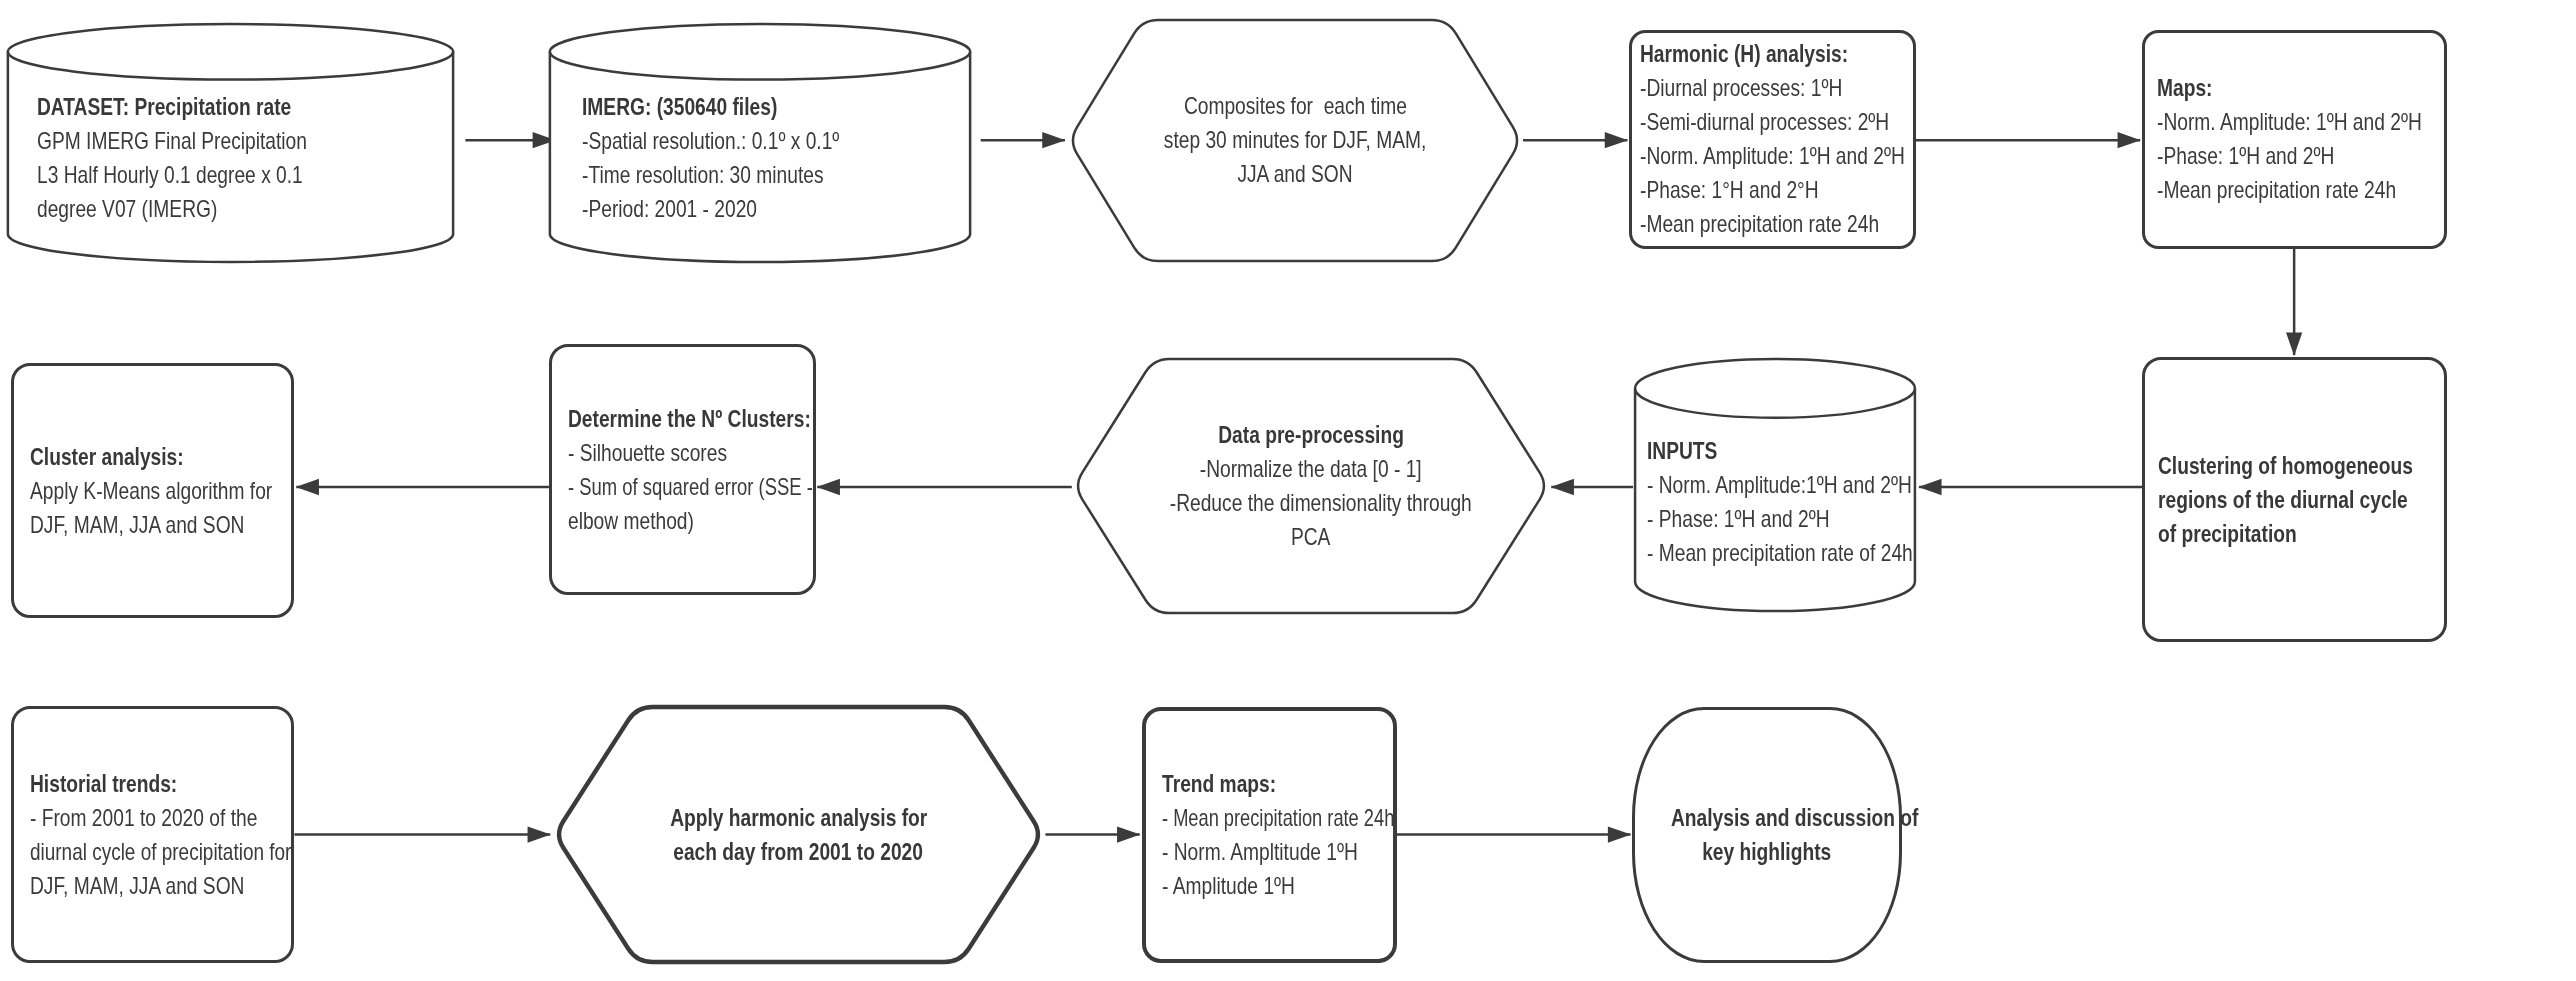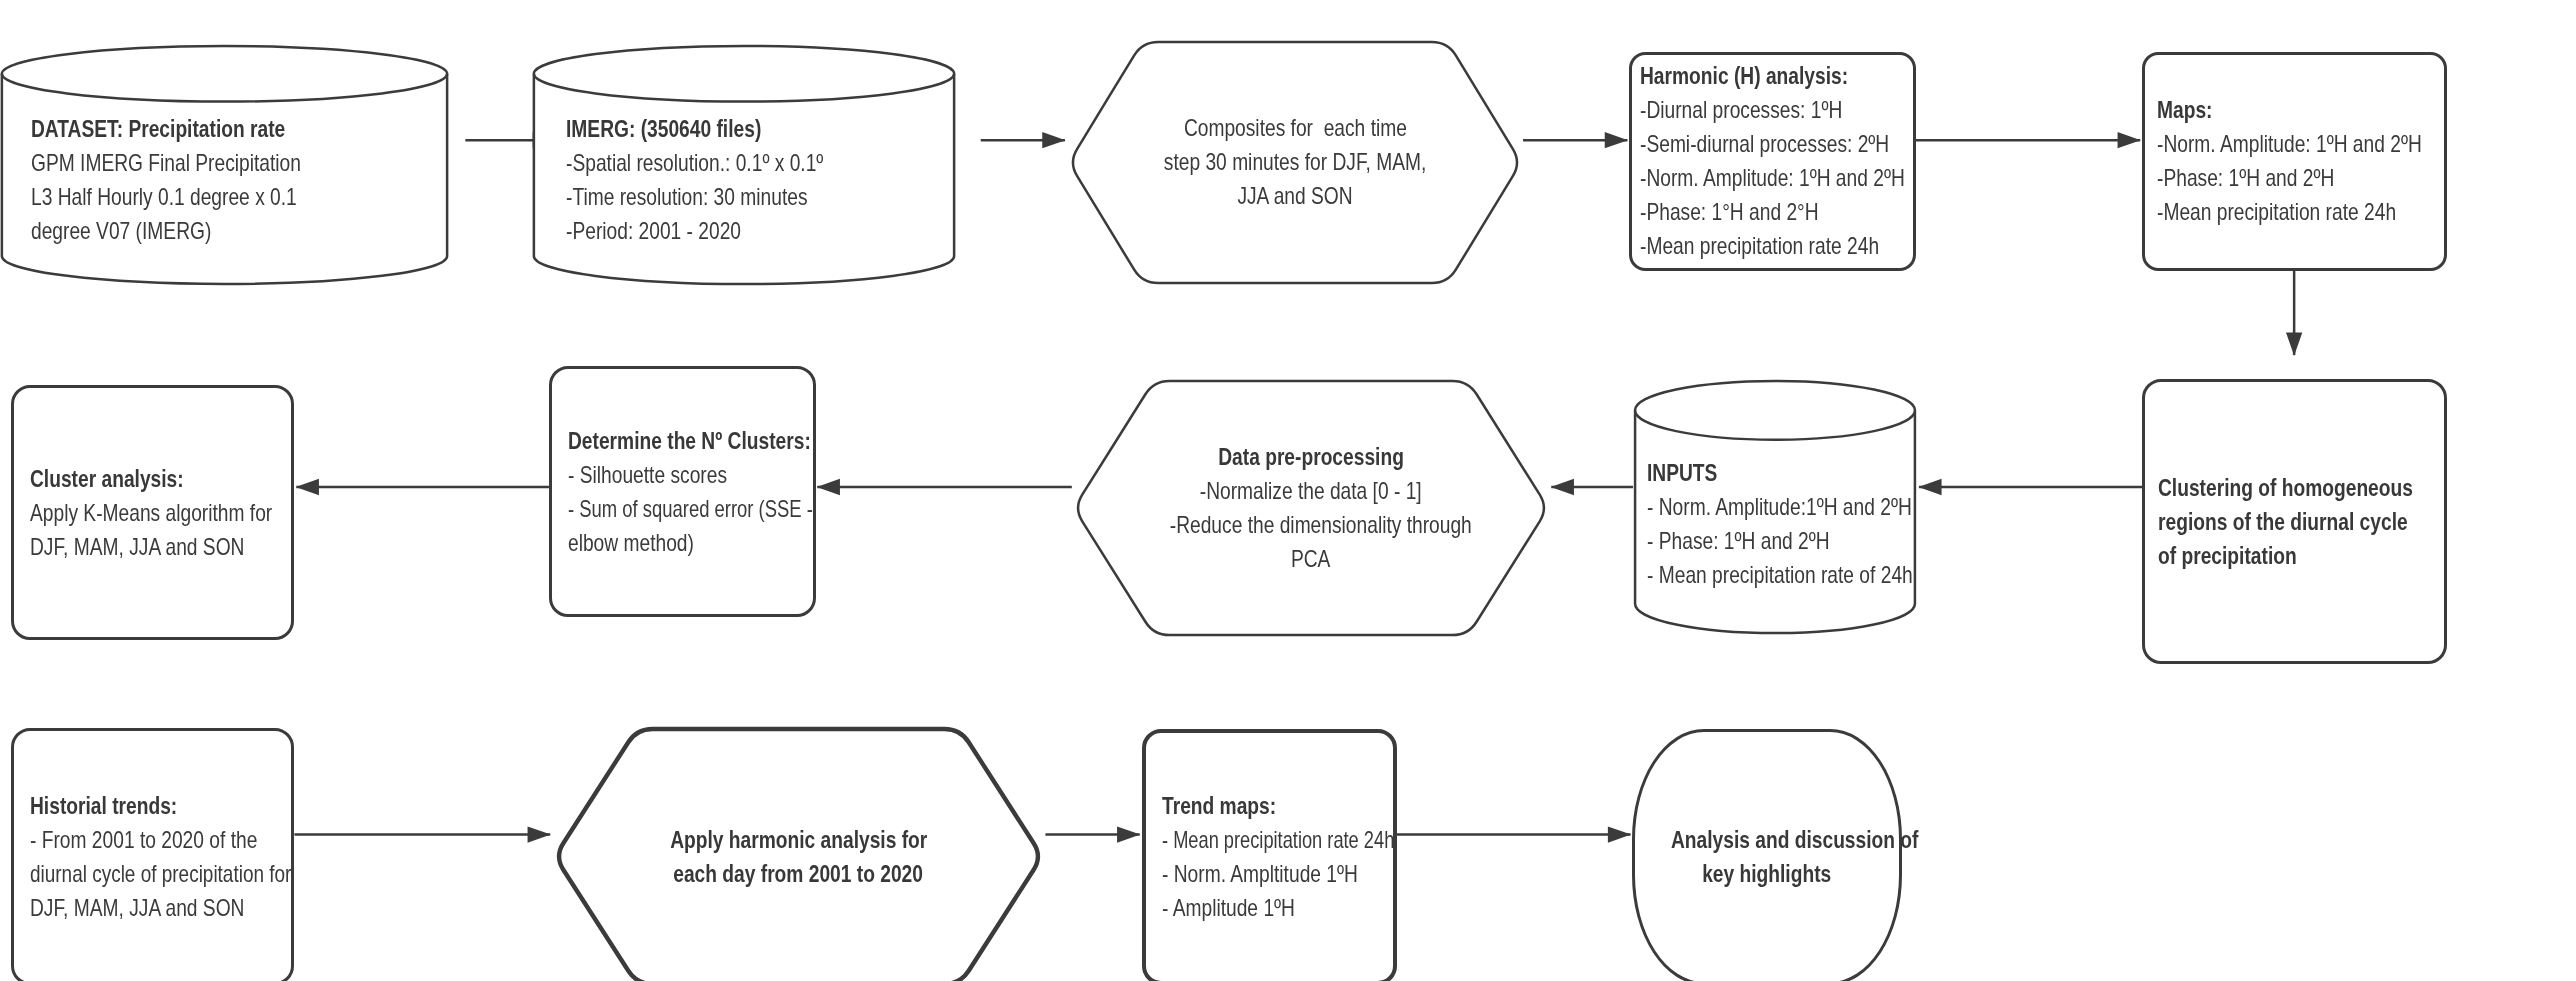--- a/index.html
+++ b/index.html
@@ -1,34 +1,34 @@
 <!DOCTYPE html>
 <html style="font-size:10px"><head>
 <meta charset="utf-8">
 <title>Flowchart</title>
 <style>
   html,body{margin:0;padding:0;background:#ffffff;}
   .canvas{position:relative;width:2576px;height:981px;background:#ffffff;overflow:hidden;
           font-family:"Liberation Sans","DejaVu Sans",sans-serif;}
   svg.edges{position:absolute;left:0;top:0;z-index:0;}
-  .node{position:absolute;z-index:1;margin-top:22px;}
+  .node{position:absolute;z-index:1;}
   .shape{position:absolute;inset:0;box-sizing:border-box;}
   .shape.css{background:#ffffff;border-style:solid;border-color:#3b3b3b;}
   .shape[data-shape]{background:transparent;border:none;}
   .shape svg{position:absolute;left:0;top:0;}
   .text{position:absolute;inset:0;display:flex;flex-direction:column;justify-content:center;
         z-index:2;color:#3a3a3a;font-size:24px;line-height:34px;}
   .line{width:max-content;white-space:pre;transform-origin:0 50%;}
   .line.bold{font-weight:700;color:#383838;}
   .center .text{align-items:center;text-align:left;}
   .center .line{margin:0 auto;transform-origin:50% 50%;}
 
   
-  #n1{left:0;top:22px;width:381px;height:242px}   #n1 .text{padding:30px 6.3px 0 31px}
-  #n2{left:532px;top:22px;width:346px;height:242px}  #n2 .text{padding:30px 5px 0 34px}
+  #n1{left:6px;top:22px;width:381px;height:242px}   #n1 .text{padding:30px 6.3px 0 31px}
+  #n2{left:548px;top:22px;width:346px;height:242px}  #n2 .text{padding:30px 5px 0 34px}
   #n3{left:1067px;top:17.6px;width:456px;height:245px} #n3 .text{padding:0 57px}
   #n4{left:1629px;top:29.5px;width:287px;height:219px} #n4 .text{padding:0 5px 0 11.3px}
   #n4 .shape.css{border-width:3.1px;border-radius:16.3px}
   #n5{left:2142px;top:29.5px;width:305px;height:219px} #n5 .text{padding:0 11px 0 15px}
   #n5 .shape.css{border-width:3.1px;border-radius:16.3px}
   
   #n6{left:2142px;top:357px;width:305px;height:285px} #n6 .text{padding:0 5px 0 16.3px}
   #n6 .shape.css{border-width:3.8px;border-radius:19px}
   #n7{left:1633px;top:357px;width:284px;height:256px} #n7 .text{padding:33px 3.8px 0 14px}
   #n8{left:1072px;top:357px;width:478px;height:258px} #n8 .text{padding:16px 60px}

